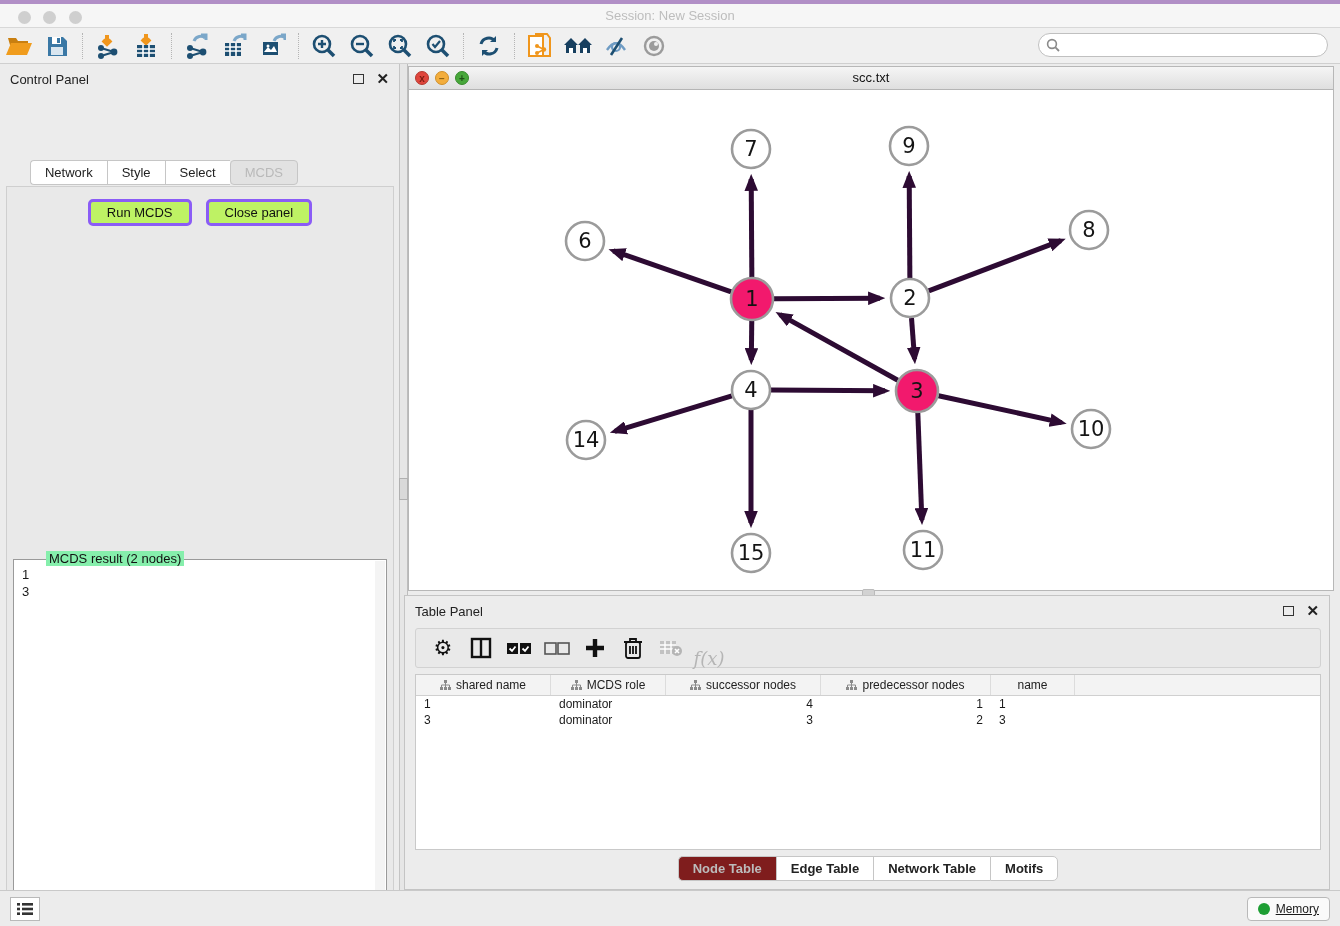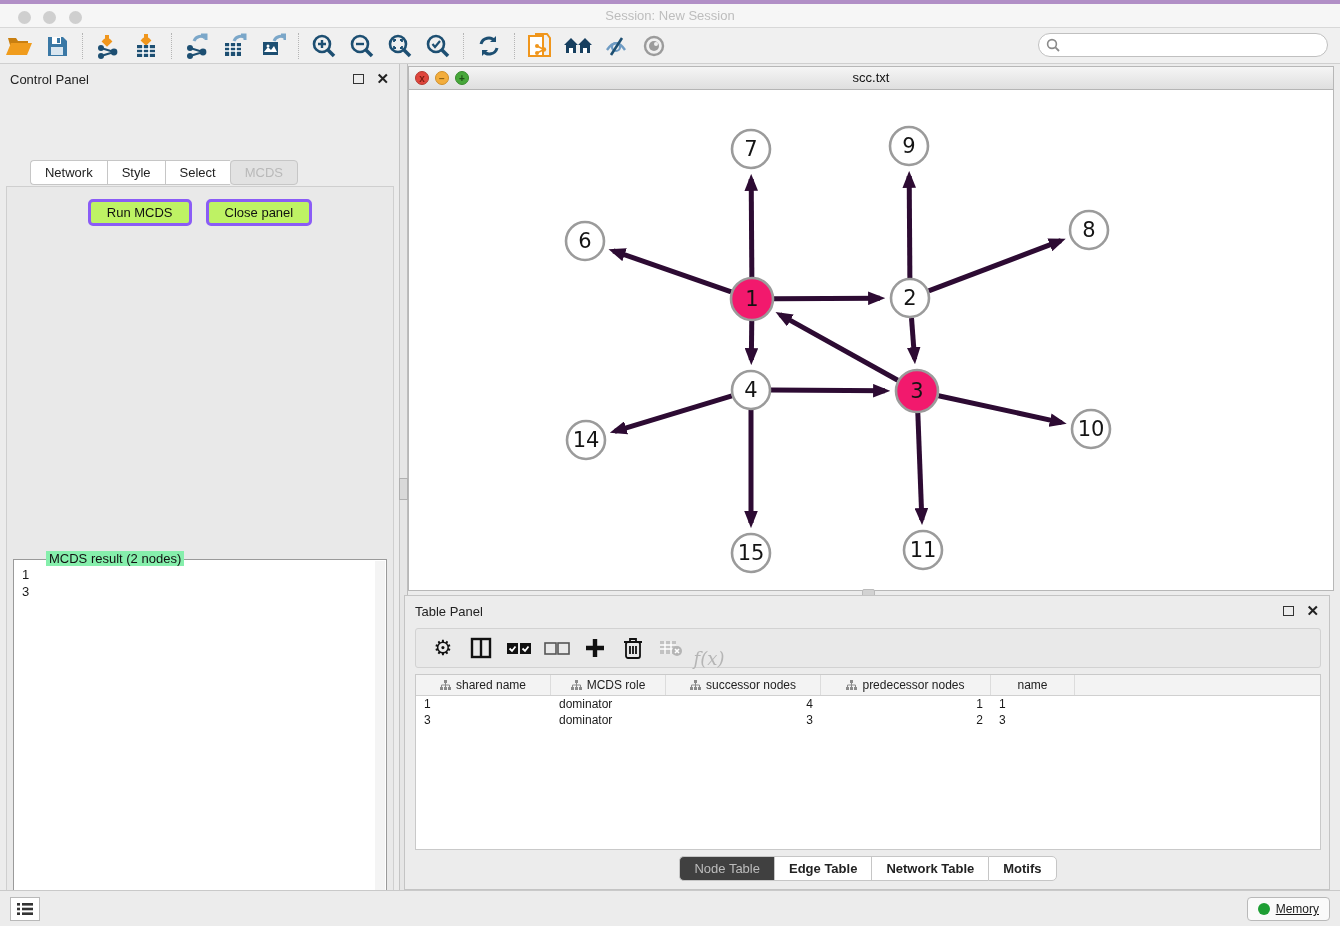--- a/index.html
+++ b/index.html
@@ -90,21 +90,21 @@
     background:#fff; border:1px solid #c9c9c9; overflow:hidden; }
   #thead { display:flex; background:#f3f3f3; border-bottom:1px solid #d0d0d0; height:21px; }
   .th { font-size:12px; color:#222; display:flex; align-items:center; justify-content:center;
     border-right:1px solid #dcdcdc; gap:5px; }
   .trow { display:flex; height:16px; }
   .td { font-size:12px; line-height:16px; padding:0 8px; white-space:nowrap; overflow:hidden; }
   #tp-tabs { position:absolute; left:0; top:260px; width:926px; display:flex; justify-content:center; }
   .tab2 { font-size:13px; font-weight:bold; padding:4px 14px; background:#fff;
     border:1px solid #c6c6c6; border-right:none; color:#222; }
   .tab2:last-child { border-right:1px solid #c6c6c6; border-radius:0 5px 5px 0; }
-  .tab2.sel-gray { background:#404040; color:#bcbcbc; font-weight:normal; border-radius:5px 0 0 5px; }
+  .tab2.sel-gray { background:#7f1d1d; color:#bcbcbc; font-weight:bold; border-radius:5px 0 0 5px; }
 
   
   #status-bar { left:0; top:890px; width:1340px; height:36px; background:#ececec;
     border-top:1px solid #c9c9c9; }
   #taskmgr-btn { position:absolute; left:10px; top:6px; width:30px; height:24px;
     background:#fff; border:1px solid #b9b9b9; display:flex; align-items:center; justify-content:center; }
   #memory-btn { position:absolute; right:10px; top:6px; height:24px; background:#fafafa;
     border:1px solid #b9b9b9; border-radius:4px; display:flex; align-items:center;
     padding:0 10px; gap:6px; font-size:12px;text-decoration:underline; }
   #memory-dot { width:12px; height:12px; border-radius:50%; background:#1e9e34; }

